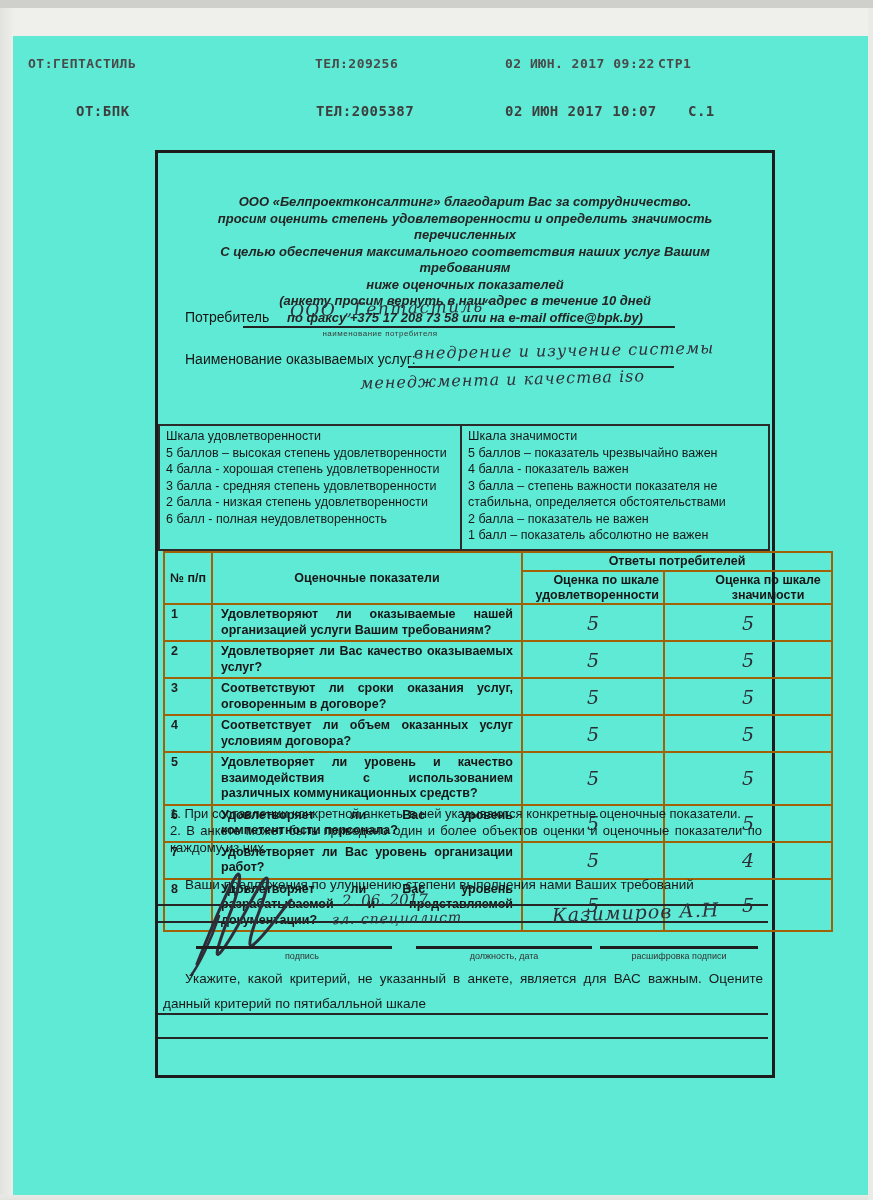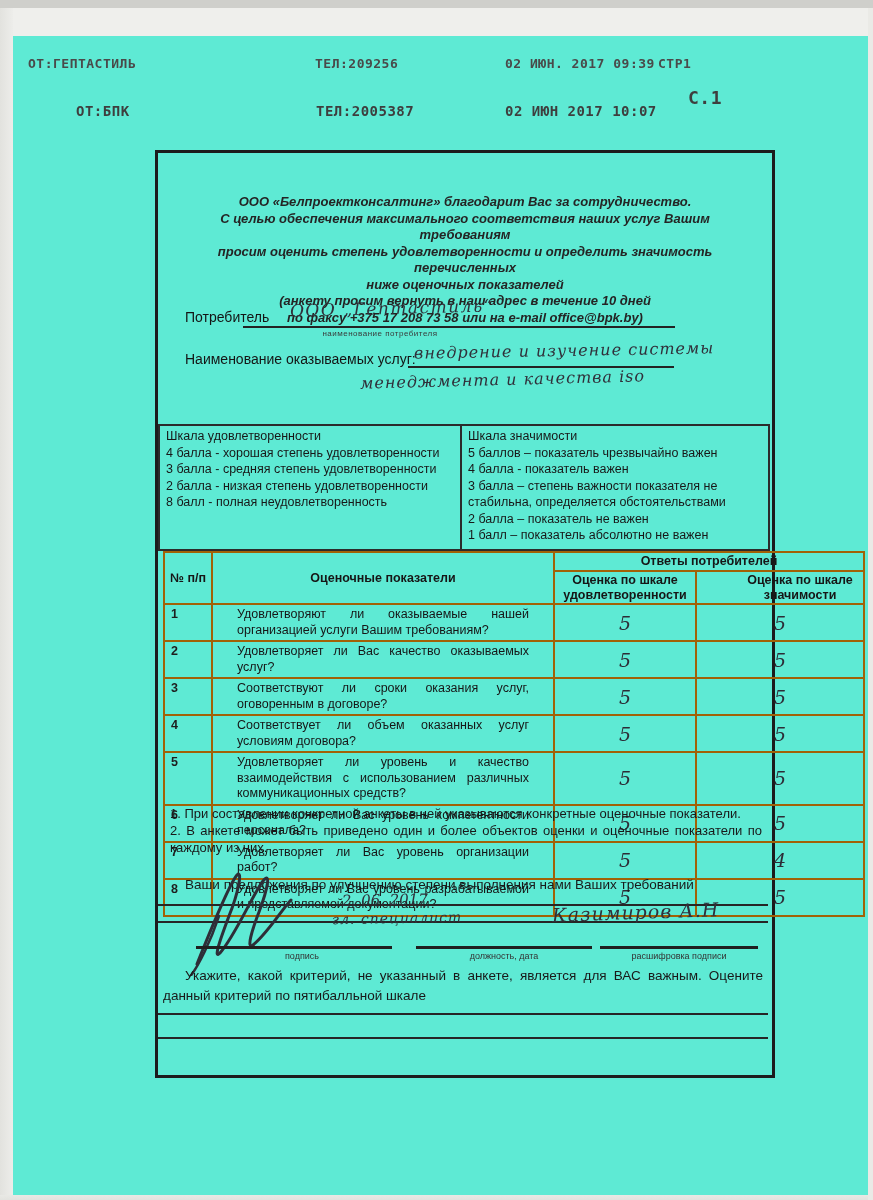--- a/index.html
+++ b/index.html
@@ -28,101 +28,102 @@
   .scales{left:158px;top:416px;width:608px;display:flex;border:2px solid #2b2b2b;background:transparent;}
   .scale-col{font-size:12.5px;line-height:16.5px;color:#181818;padding:2px 6px 5px 6px;}
   .scale-col.left{width:288px;border-right:2px solid #2b2b2b;}
   .scale-col.right{width:294px;}
   .scale-col div{text-align:left;}
   
   table.rt{left:163px;top:543px;position:absolute;border-collapse:collapse;background:transparent;}
   table.rt th,table.rt td{border:2px solid #a16207;}
   table.rt th{font-size:12.5px;font-weight:700;padding:1px 4px;color:#161616;line-height:14.5px;}
   td.num{font-size:12.5px;font-weight:700;vertical-align:top;padding:2px 6px;width:34px;}
-  td.ind{font-size:12.5px;font-weight:400;text-align:justify;padding:2px 24px;width:292px;line-height:15.5px;color:#161616;}
+  td.ind{font-size:12.5px;font-weight:700;text-align:justify;padding:2px 8px;width:292px;line-height:15.5px;color:#161616;}
   td.score{width:132px;text-align:center;font-family:"DejaVu Serif",serif;font-style:italic;font-size:19px;color:#2c2c36;}
   td.score.sig{width:118px;}
   
   .notes{left:170px;top:797px;width:592px;font-size:13px;line-height:17px;color:#191919;}
   .notes .j{text-align:justify;}
   .sug{left:185px;top:869px;width:570px;font-size:13.5px;color:#191919;}
   .longline{height:0;border-bottom:2px solid #262626;}
   .sigcap{font-size:9px;color:#333;text-align:center;}
   .sigseg{border-bottom:3px solid #1f1f1f;height:0;}
-  .footer-note{left:163px;top:958px;width:600px;font-size:13.5px;line-height:20px;text-align:justify;text-indent:22px;color:#191919;}
+  .footer-note{left:163px;top:958px;width:600px;font-size:13.5px;line-height:25px;text-align:justify;text-indent:22px;color:#191919;}
 </style>
 </head>
 <body>
 
 <div class="page">
 
   <div class="abs edge-top"></div>
   <div class="abs edge-left"></div>
   <div class="abs edge-bottom"></div>
   <div class="abs edge-right"></div>
 
   <div class="abs fax" style="left:28px;top:48px;">ОТ:ГЕПТАСТИЛЬ</div>
   <div class="abs fax" style="left:315px;top:48px;">ТЕЛ:209256</div>
-  <div class="abs fax" style="left:505px;top:48px;">02 ИЮН. 2017 09:39</div>
+  <div class="abs fax" style="left:505px;top:48px;">02 ИЮН. 2017 09:22</div>
   <div class="abs fax" style="left:658px;top:48px;">СТР1</div>
 
   <div class="abs fax" style="left:76px;top:95px;font-size:14px;color:#3e3e3e;">ОТ:БПК</div>
   <div class="abs fax" style="left:316px;top:95px;font-size:14px;color:#3e3e3e;">ТЕЛ:2005387</div>
   <div class="abs fax" style="left:505px;top:95px;font-size:14px;color:#3e3e3e;">02 ИЮН  2017 10:07</div>
-  <div class="abs fax" style="left:688px;top:79px;font-size:18px;color:#3e3e3e;">С.1</div>
+  <div class="abs fax" style="left:688px;top:95px;font-size:14px;color:#3e3e3e;">С.1</div>
 
   <div class="abs form-box"></div>
 
 
   <div class="abs intro">
     <div>ООО «Белпроектконсалтинг» благодарит Вас за сотрудничество.</div>
+    <div>просим оценить степень удовлетворенности и определить значимость перечисленных</div>
     <div>С целью обеспечения максимального соответствия наших услуг Вашим требованиям</div>
-    <div>просим оценить степень удовлетворенности и определить значимость перечисленных</div>
     <div>ниже оценочных показателей</div>
     <div>(анкету просим вернуть в наш адрес в течение 10 дней</div>
     <div>по факсу +375 17 208 73 58  или на e-mail office@bpk.by)</div>
   </div>
 
   <div class="abs label" style="left:185px;top:301px;">Потребитель</div>
   <div class="abs uline" style="left:243px;top:300px;width:432px;height:18px;"></div>
   <div class="abs hand" style="left:290px;top:290px;font-size:17px;letter-spacing:1.5px;transform:rotate(-1.5deg);">ООО „Гептастиль“</div>
   <div class="abs tiny" style="left:280px;top:321px;width:200px;text-align:center;">наименование потребителя</div>
 
   <div class="abs label" style="left:185px;top:343px;">Наименование оказываемых услуг:</div>
   <div class="abs uline" style="left:408px;top:340px;width:266px;height:18px;"></div>
   <div class="abs hand" style="left:414px;top:333px;font-size:16px;letter-spacing:1px;transform:rotate(-1deg);">внедрение и изучение системы</div>
   <div class="abs hand" style="left:360px;top:362px;font-size:16px;letter-spacing:1px;transform:rotate(-1.5deg);">менеджмента и качества iso</div>
 
   <div class="abs scales">
     <div class="scale-col left">
       <div>Шкала удовлетворенности</div>
+      <div>5 баллов – высокая степень удовлетворенности</div>
       <div>4 балла - хорошая степень удовлетворенности</div>
       <div>3 балла - средняя степень удовлетворенности</div>
       <div>2 балла - низкая степень удовлетворенности</div>
-      <div>8 балл - полная неудовлетворенность</div>
+      <div>6 балл - полная неудовлетворенность</div>
     </div>
     <div class="scale-col right">
       <div>Шкала значимости</div>
       <div>5 баллов – показатель чрезвычайно важен</div>
       <div>4 балла - показатель важен</div>
       <div>3 балла – степень важности показателя не стабильна, определяется обстоятельствами</div>
       <div>2 балла – показатель не важен</div>
       <div>1 балл – показатель абсолютно не важен</div>
     </div>
   </div>
 
   <table class="rt">
     <thead>
       <tr>
         <th rowspan="2" style="width:34px;">№ п/п</th>
         <th rowspan="2" style="width:292px;">Оценочные показатели</th>
         <th colspan="2" style="height:15px;">Ответы потребителей</th>
       </tr>
       <tr>
-        <th style="width:132px;">Оценка по шкале удовлетворенности</th>
+        <th style="width:132px;text-align:right;">Оценка по шкале удовлетворенности</th>
         <th style="width:118px;padding-left:44px;">Оценка по шкале значимости</th>
       </tr>
     </thead>
     <tbody>
       <tr>
         <td class="num">1</td>
         <td class="ind">Удовлетворяют ли оказываемые нашей организацией услуги Вашим требованиям?</td>
         <td class="score hand">5</td>
         <td class="score sig hand">5</td>
       </tr>

